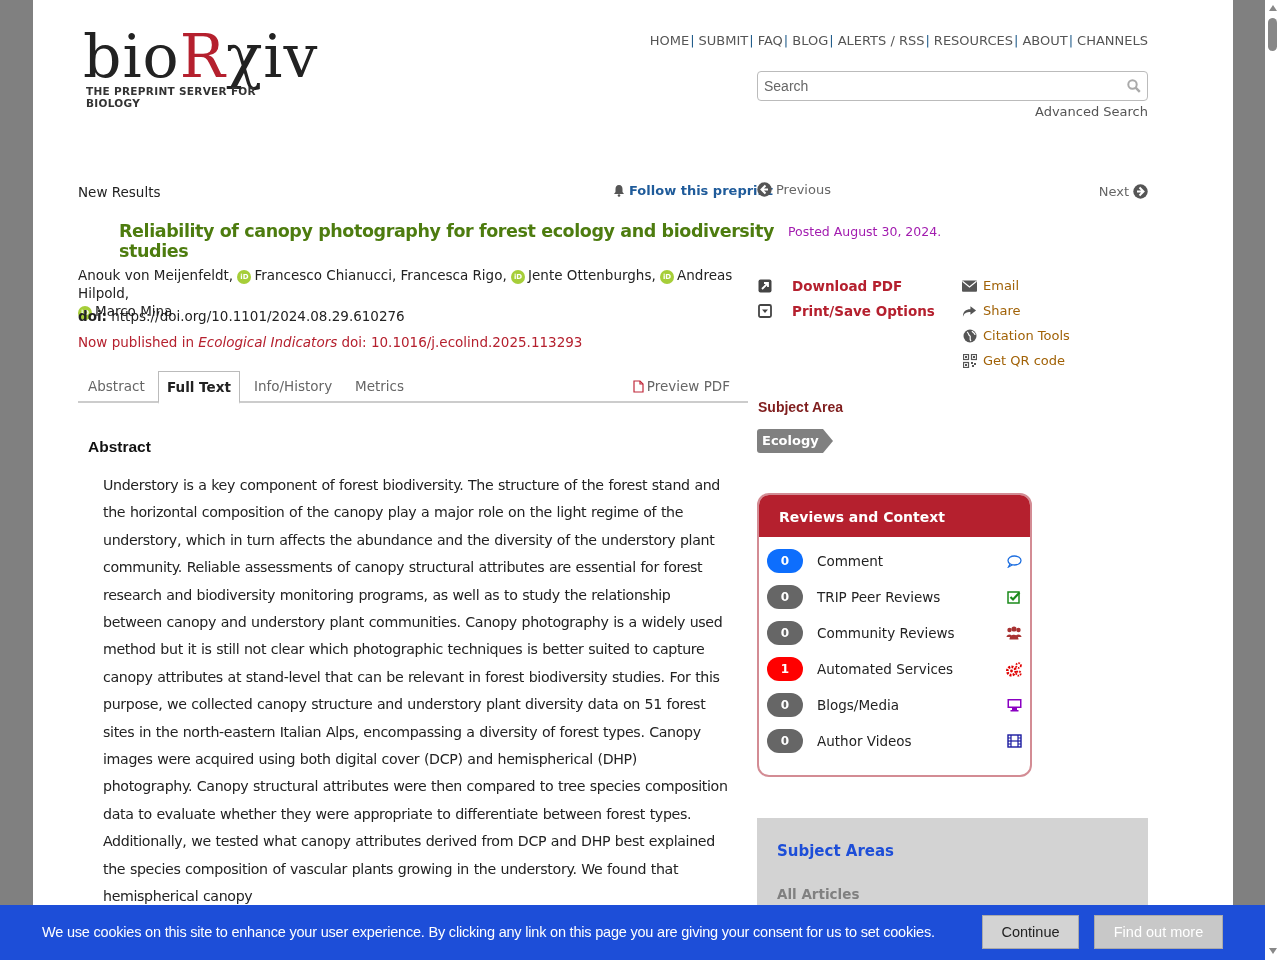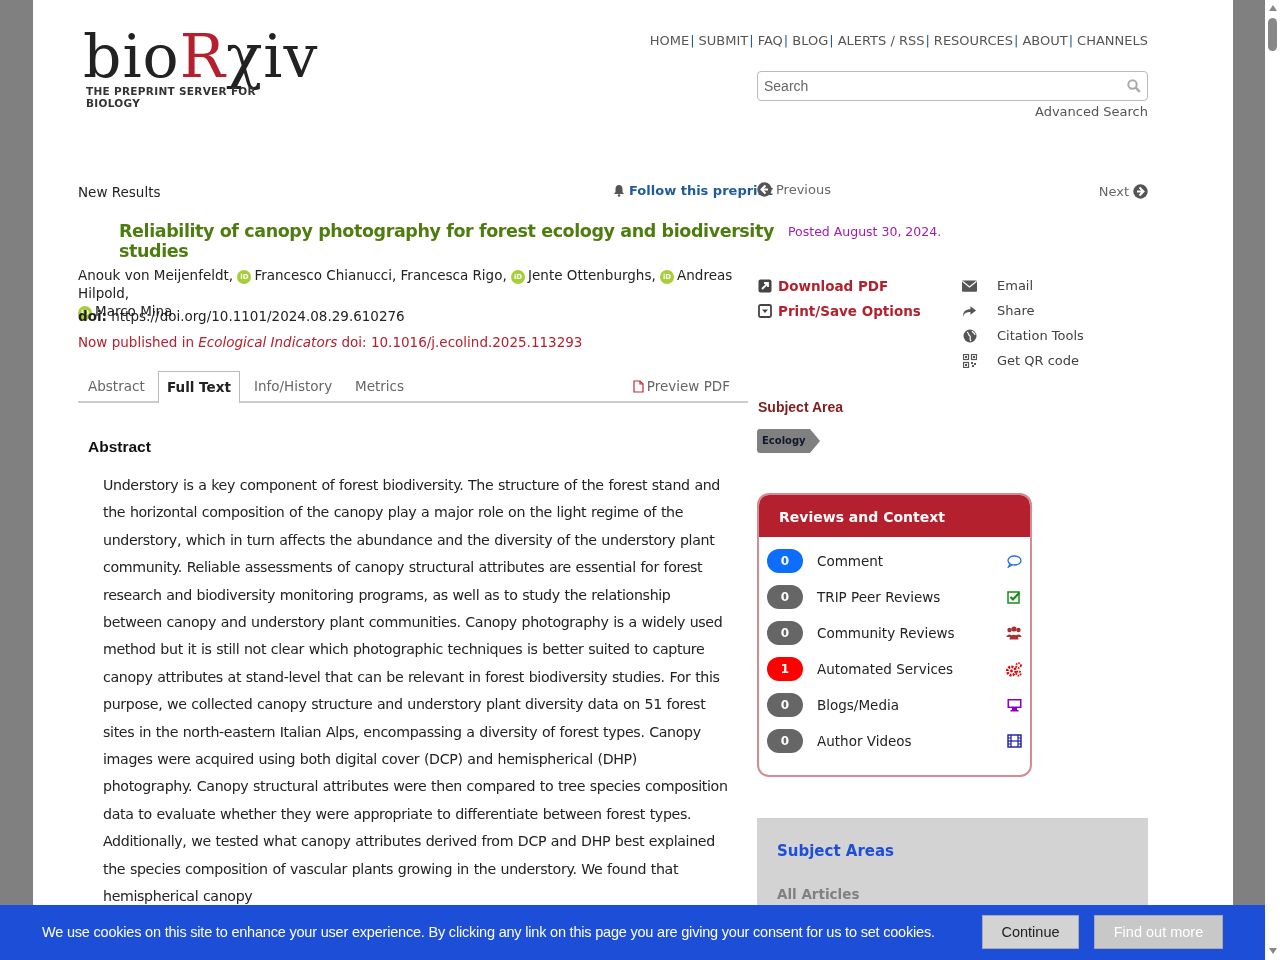--- a/index.html
+++ b/index.html
@@ -30,27 +30,27 @@
     .doi b { font-weight: bold; }
     .published { position: absolute; left: 45px; top: 334px; font-size: 13.5px; color: #b5202e; }
     .published i { font-style: italic; }
     .tabs { position: absolute; left: 45px; top: 371px; width: 670px; height: 32px; border-bottom: 2px solid #ccc; }
     .tab { position: absolute; top: 0; height: 32px; padding: 7px 8px 0; font-size: 13.5px; color: #666; }
     .tab.active { border: 1px solid #bbb; border-bottom: 2px solid #fff; background: #fff; color: #222; font-weight: bold; height: 33px; }
     .preview { position: absolute; right: 18px; top: 7px; font-size: 13.5px; color: #666; display: flex; align-items: center; gap: 3px; }
     .abs-h { position: absolute; left: 55px; top: 438px; font-family: "Liberation Sans", sans-serif; font-weight: bold; font-size: 15.5px; color: #111; }
     .abs-body { position: absolute; left: 70px; top: 472px; width: 625px; font-family: "DejaVu Sans", sans-serif; font-size: 14.2px; line-height: 27.4px; color: #222; letter-spacing: -0.35px; word-spacing: 0.5px; }
     .actions-l { position: absolute; left: 724px; top: 273px; }
-    .actions-l .row { display: flex; align-items: center; gap: 6px; font-size: 13.5px; font-weight: bold; color: #b5202e; height: 25px; }
+    .actions-l .row { display: flex; align-items: center; gap: 20px; font-size: 13.5px; font-weight: bold; color: #b5202e; height: 25px; }
     .actions-r { position: absolute; left: 929px; top: 273px; }
-    .actions-r .row { display: flex; align-items: center; gap: 20px; font-size: 13px; color: #404040; height: 25px; }
+    .actions-r .row { display: flex; align-items: center; gap: 6px; font-size: 13px; color: #a16207; height: 25px; }
     .ico-box { width: 15px; height: 15px; display: inline-flex; align-items: center; justify-content: center; }
     .subj-h { position: absolute; left: 725px; top: 399px; font-family: "Liberation Sans", sans-serif; font-weight: bold; font-size: 14px; color: #7f1d1d; }
     .subj-tag { position: absolute; left: 724px; top: 429px; height: 24px; }
-    .subj-tag span { display: inline-block; background: #808080; color: #0f172a; font-weight: bold; font-size: 10px; height: 24px; line-height: 24px; padding: 0 4px 12px 5px; border-radius: 3px 0 0 3px; position: relative; }
+    .subj-tag span { display: inline-block; background: #808080; color: #ffffff; font-weight: bold; font-size: 13px; height: 24px; line-height: 24px; padding: 0 4px 12px 5px; border-radius: 3px 0 0 3px; position: relative; }
     .subj-tag span:after { content: ""; position: absolute; right: -10px; top: 0; border-left: 10px solid #808080; border-top: 12px solid transparent; border-bottom: 12px solid transparent; }
     .rc { position: absolute; left: 724px; top: 493px; width: 275px; height: 284px; border: 2px solid #d38c94; border-radius: 12px; overflow: hidden; }
     .rc-head { background: #b5202e; color: #fff; font-weight: bold; font-size: 14px; height: 42px; padding: 14px 0 0 20px; }
     .rc-row { position: absolute; left: 8px; height: 24px; width: 255px; display: flex; align-items: center; }
     .badge { width: 36px; height: 24px; border-radius: 12px; background: #666; color: #fff; font-weight: bold; font-size: 12px; text-align: center; line-height: 24px; }
     .rc-label { margin-left: 14px; font-size: 13.5px; color: #222; flex: 1; }
     .rc-icon { width: 16px; height: 16px; display: flex; align-items: center; justify-content: center; }
     .sa-box { position: absolute; left: 724px; top: 818px; width: 391px; height: 142px; background: #d3d3d3; }
     .sa-title { position: absolute; left: 20px; top: 24px; font-size: 15px; font-weight: bold; color: #1d4ed8; }
     .sa-all { position: absolute; left: 20px; top: 68px; font-size: 13.5px; font-weight: bold; color: #808080; }

